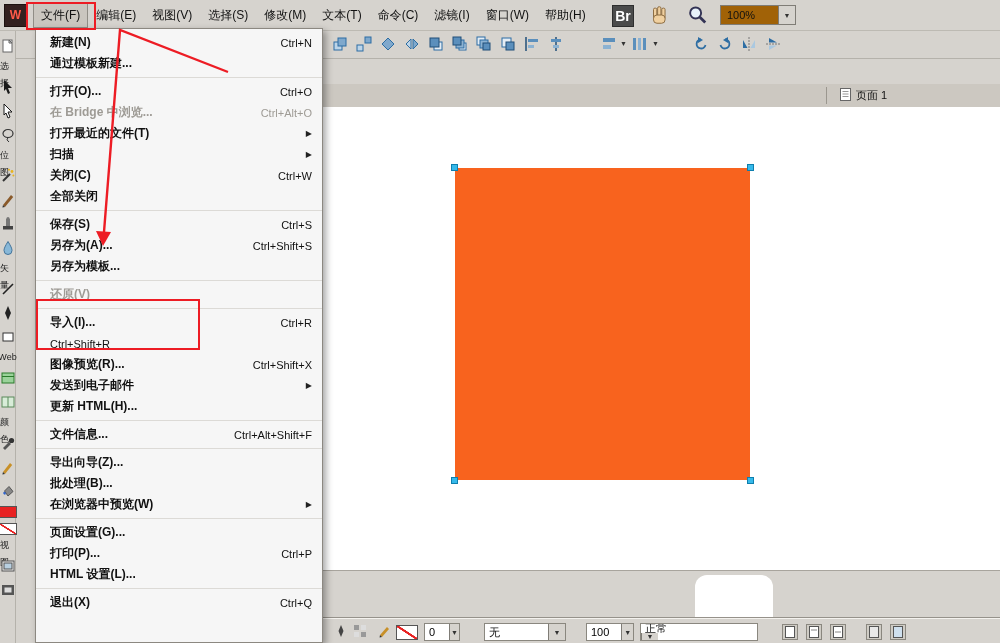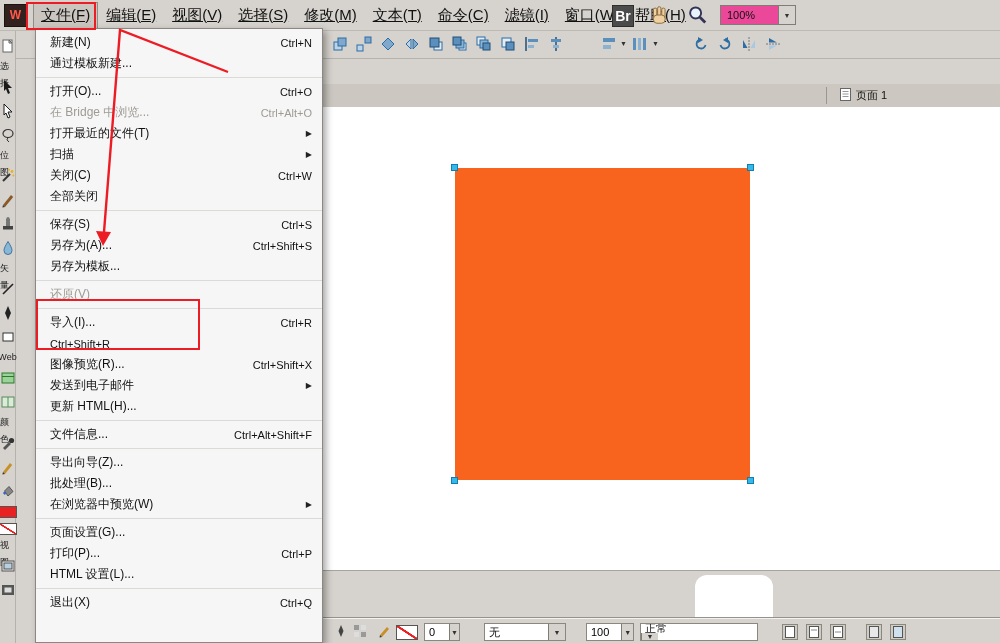--- a/index.html
+++ b/index.html
@@ -3,27 +3,27 @@
 <meta charset="utf-8">
 <style>
   html,body{margin:0;padding:0;}
   .page{position:relative;width:1000px;height:643px;background:#d6d3ce;overflow:hidden;
         font-family:"Liberation Sans","DejaVu Sans",sans-serif;color:#111;}
   
   .menubar{position:absolute;left:0;top:0;width:100%;height:30px;background:#d6d3ce;
            border-bottom:1px solid #bdbab3;display:flex;align-items:center;z-index:10;}
   .logo{width:21px;height:21px;margin:0 6px 0 4px;background:#332120;border:1px solid #1c1210;
         color:#ff5a48;font-weight:bold;font-size:12px;display:flex;align-items:center;justify-content:center;}
-  .mb{padding:4px 8px;font-size:15px;white-space:nowrap;cursor:default;text-decoration:underline;}
+  .mb{padding:4px 8px;font-size:12px;white-space:nowrap;cursor:default;}
   .mb.active{background:#cac6bf;border:1px solid #908d86;padding:3px 7px;}
   .brbtn{position:absolute;left:612px;top:5px;width:20px;height:20px;background:#4b4b4b;color:#fff;
          font-size:14px;font-weight:bold;display:flex;align-items:center;justify-content:center;
          border:1px solid #2e2e2e;}
   .miconbtn{position:absolute;top:5px;width:22px;height:20px;display:flex;align-items:center;justify-content:center;}
-  .zoomcombo{position:absolute;left:720px;top:5px;width:76px;height:20px;background:#ec4899;
+  .zoomcombo{position:absolute;left:720px;top:5px;width:76px;height:20px;background:#a16207;
              border:1px solid #7f7c76;display:flex;align-items:stretch;box-sizing:border-box;}
   .zoomval{flex:1;font-size:11px;display:flex;align-items:center;padding-left:6px;}
   .ddbtn{width:16px;background:#d6d3ce;border-left:1px solid #7f7c76;display:flex;align-items:center;
          justify-content:center;font-size:7px;color:#333;}
   
   .toolbar2{position:absolute;left:0;top:30px;width:100%;height:28px;background:#d6d3ce;
             border-bottom:1px solid #b5b2ab;z-index:1;}
   .tbrow{position:absolute;left:329px;top:3px;display:flex;align-items:center;gap:3px;}
   .tbtn{width:21px;height:21px;display:flex;align-items:center;justify-content:center;}
   .tbtn svg{width:16px;height:16px;}
@@ -66,21 +66,21 @@
   .fld .txt{flex:1;display:flex;align-items:center;padding-left:4px;white-space:nowrap;overflow:hidden;}
   .num{border:none;outline:none;width:100%;font-size:11px;font-family:inherit;padding:0 0 0 4px;background:transparent;}
   .pbtn{position:absolute;top:5px;width:16px;height:16px;background:#cfccc5;border:1px solid #8a877f;
         display:flex;align-items:center;justify-content:center;box-sizing:border-box;}
   .pbtn svg{width:10px;height:12px;}
   
   .filemenu{position:absolute;left:35px;top:28px;width:288px;height:615px;background:#f6f6f6;
             border:1px solid #8c8881;box-shadow:3px 3px 7px rgba(0,0,0,0.35);z-index:50;
             box-sizing:border-box;padding-top:3px;}
   .mi{height:21px;display:flex;align-items:center;padding:0 10px 0 14px;font-size:12px;cursor:default;}
-  .ml{flex:1;white-space:nowrap;}
+  .ml{flex:1;white-space:nowrap;font-weight:bold;}
   .ms{font-size:11px;color:#111;white-space:nowrap;}
   .mi.dis .ml,.mi.dis .ms{color:#9e9b95;}
   .arr{font-size:8px;color:#222;}
   .msep{height:7px;background:linear-gradient(#f6f6f6 3px,#dcdad6 3px,#dcdad6 4px,#f6f6f6 4px);}
   
   .anno-rect{position:absolute;border:2px solid #ed1c24;z-index:70;pointer-events:none;}
   .anno-rect.r1{left:26px;top:2px;width:66px;height:24px;}
   .anno-rect.r2{left:36px;top:299px;width:160px;height:47px;}
   .anno-svg{position:absolute;left:0;top:0;z-index:70;pointer-events:none;}
 </style>

